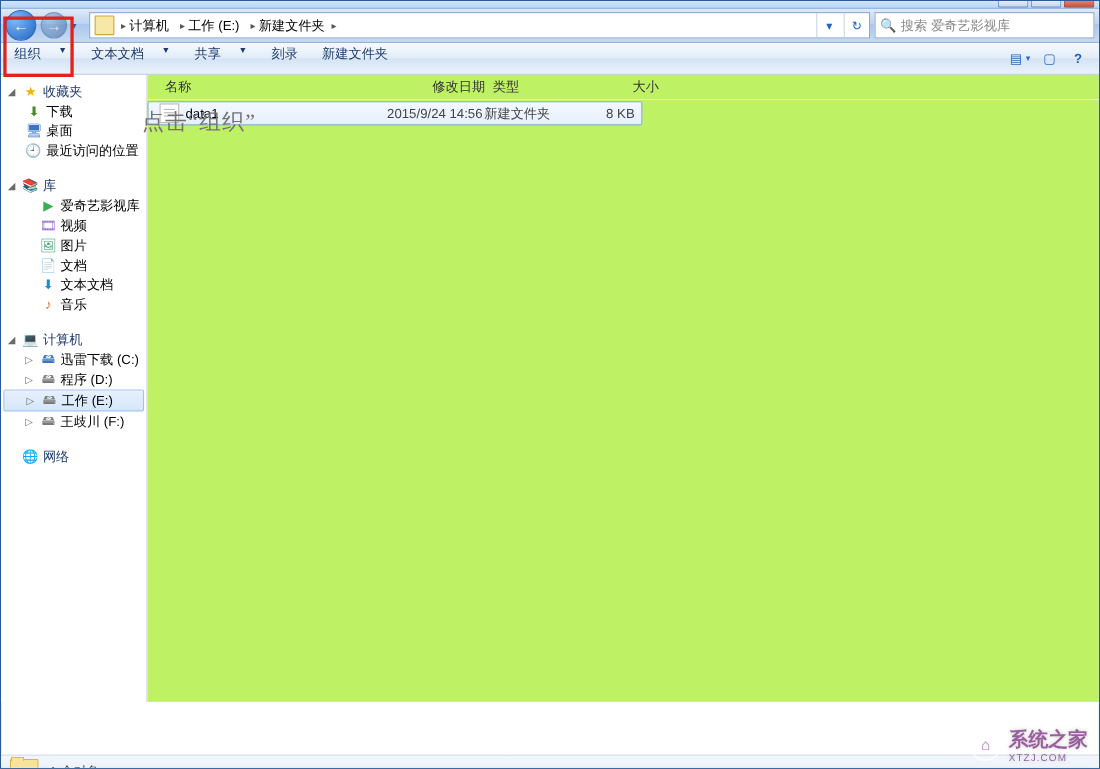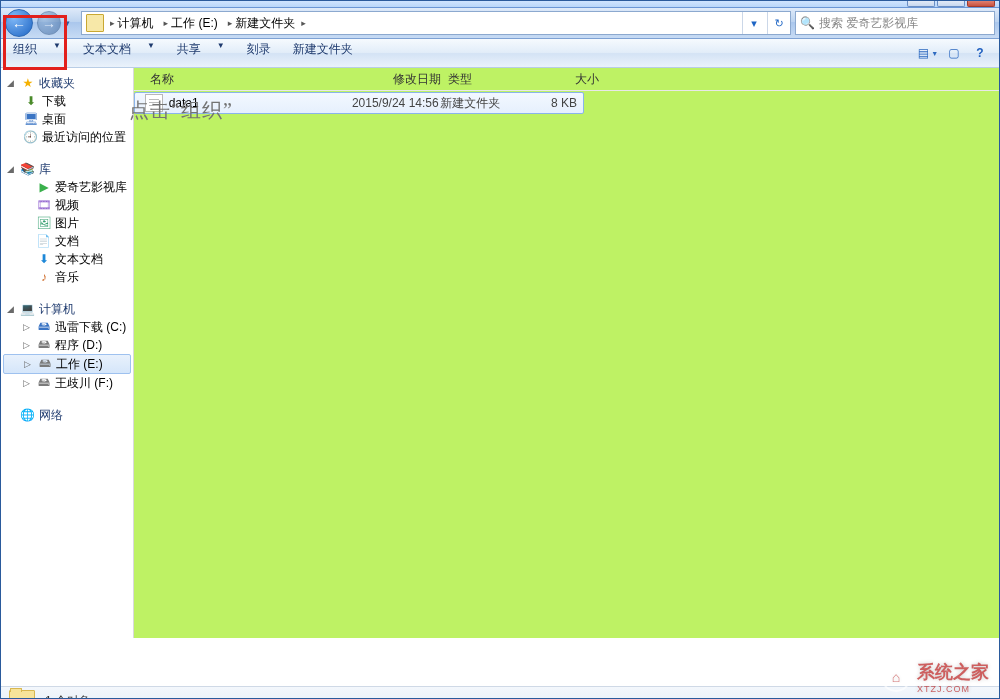--- a/index.html
+++ b/index.html
@@ -251,21 +251,21 @@
   .sb-icon{
     width:24px;height:20px;
     background:#f7e39a;border:1px solid #d8b750;border-radius:1px;
     position:relative;
   }
   .sb-icon::before{content:"";position:absolute;left:0;top:-3px;width:10px;height:3px;background:#f7e39a;border:1px solid #d8b750;border-bottom:none;border-radius:1px 1px 0 0;}
 
   
   .watermark{
     position:absolute;right:10px;bottom:4px;
-    color:#b91c1c;opacity:.7;font-size:18px;font-weight:bold;
+    color:#701a75;opacity:.7;font-size:18px;font-weight:bold;
     display:flex;align-items:center;gap:6px;
     text-shadow:0 0 4px rgba(0,0,0,.3);
     font-family:"Microsoft YaHei",sans-serif;
   }
   .watermark .house{
     width:26px;height:26px;border:2px solid #fff;border-radius:50%;
     display:flex;align-items:center;justify-content:center;font-size:14px;opacity:.9;
   }
   .watermark small{display:block;font-size:9px;font-weight:normal;letter-spacing:1px;}
 </style>

